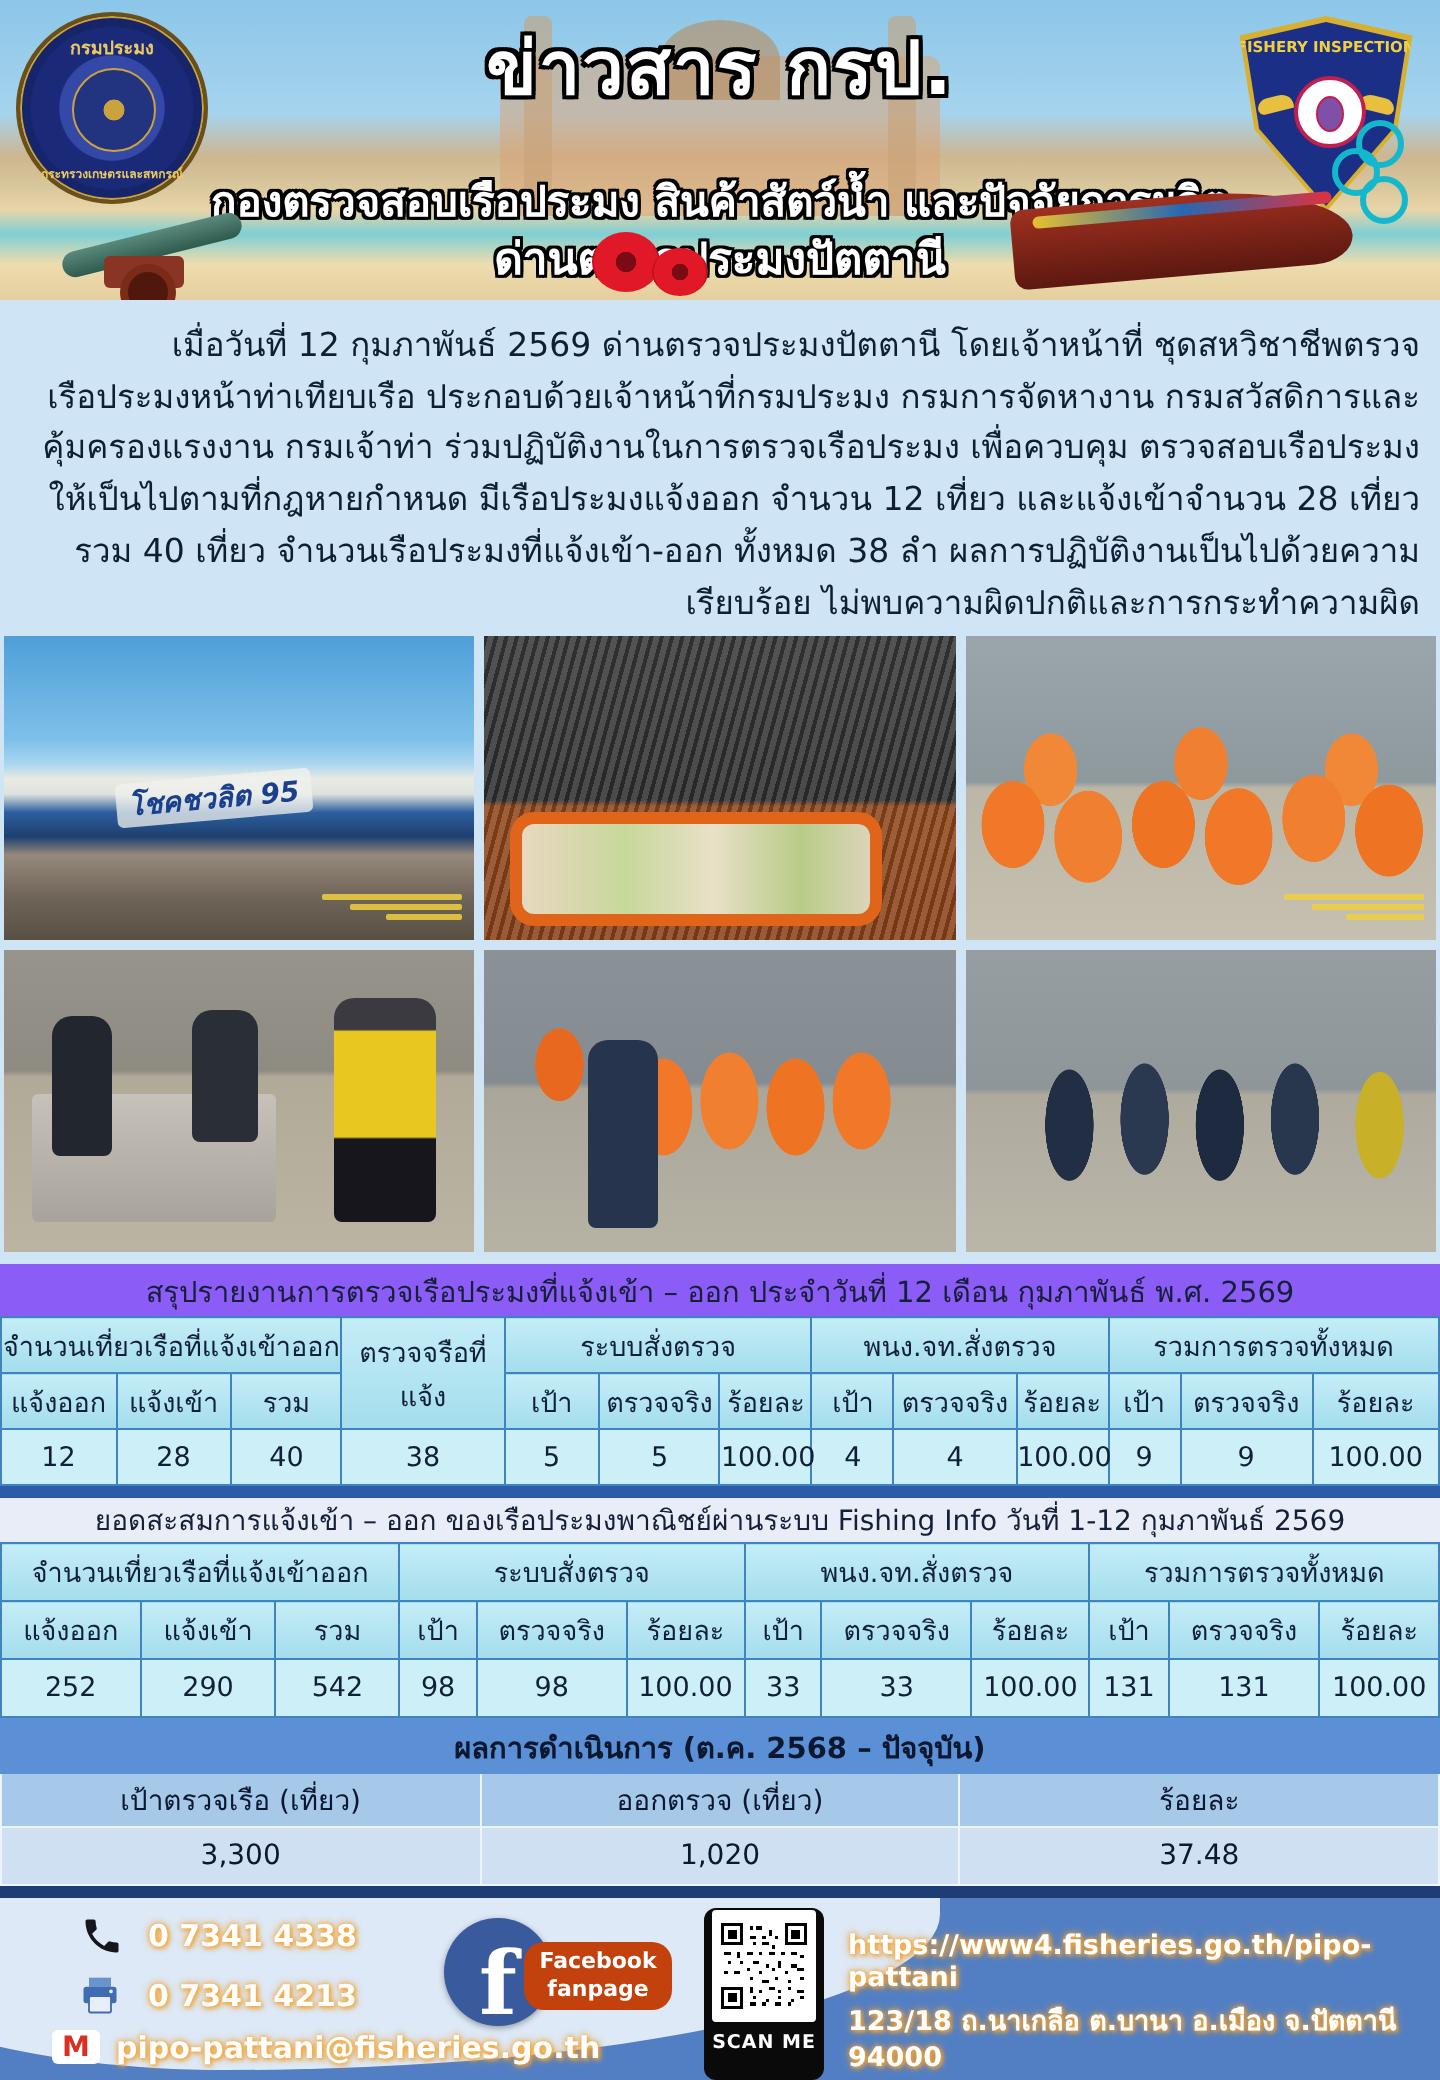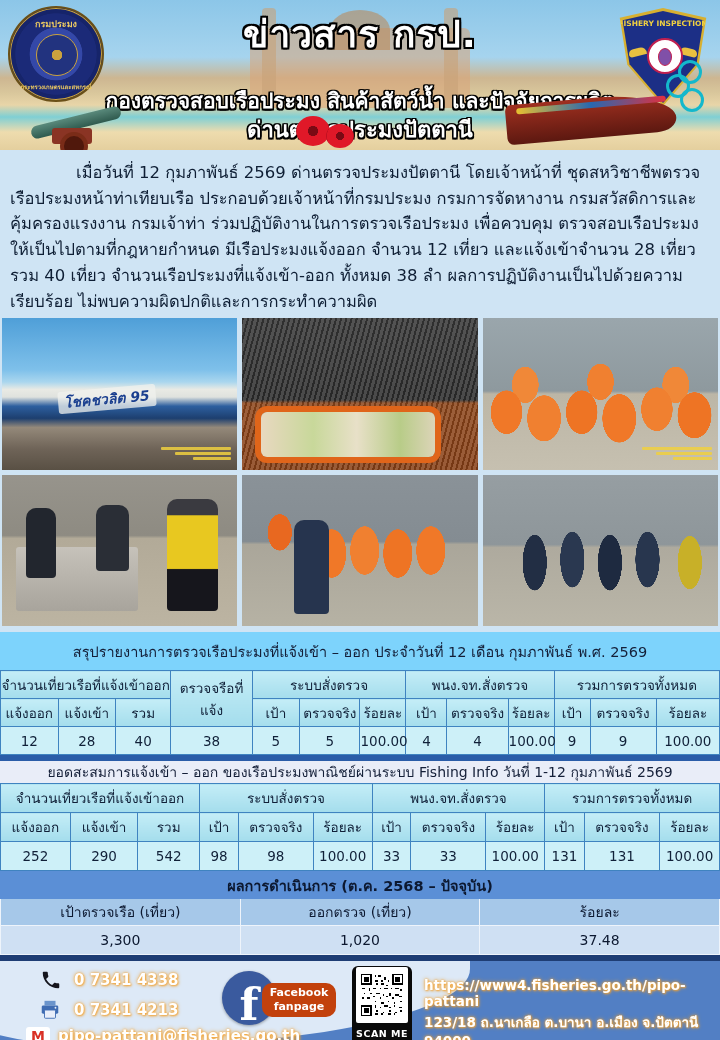--- a/index.html
+++ b/index.html
@@ -47,21 +47,21 @@
   .cannon-wheel{position:absolute;left:60px;top:132px;width:20px;height:20px;border-radius:50%;background:#50180c;border:4px solid #7a2c18;}
   .flower{position:absolute;width:34px;height:30px;border-radius:50%;
     background:radial-gradient(circle,#7a0a14 0 22%,#e01828 23% 70%,#c01020 71% 100%);}
   .boat-dec{position:absolute;right:44px;top:98px;width:170px;height:40px;background:linear-gradient(180deg,#a03020,#5c1810);
     border-radius:10px 120px 30px 10px/10px 40px 20px 10px;transform:rotate(-5deg);}
   .boat-stripe{position:absolute;right:54px;top:102px;width:150px;height:6px;background:linear-gradient(90deg,#e8c030,#2868b0,#e03040);transform:rotate(-5deg);border-radius:3px;}
   .ring{position:absolute;width:18px;height:18px;border:3px solid #14b8cc;border-radius:50%;background:transparent;}
 
   
   .article{flex:none;height:166px;padding:10px 10px 0 10px;box-sizing:border-box;}
-  .article p{margin:0;font-size:16.5px;line-height:1.56;color:#0e1e34;text-indent:66px;font-weight:500;}
+  .article p{margin:0;font-size:16.5px;line-height:1.56;color:#0e1e34;text-indent:66px;font-weight:500;text-align:right;}
 
   
   .photo-grid{flex:none;height:316px;display:grid;grid-template-columns:1fr 1fr 1fr;grid-template-rows:1fr 1fr;
     gap:5px;padding:2px 2px 6px 2px;box-sizing:border-box;}
   .photo{position:relative;overflow:hidden;}
   .ph-boat{background:linear-gradient(180deg,#4f9fd8 0%,#7ec0ea 34%,#a9d6ee 42%,#e9eae4 47%,#dfe2de 52%,#2d5f9f 58%,#1d3f6f 66%,#94897a 72%,#6f6458 86%,#595044 100%);}
   .boat-name{position:absolute;left:24%;top:46%;transform:rotate(-5deg);color:#1a3f8f;font-weight:bold;font-style:italic;font-size:14px;
     background:rgba(240,242,238,.75);padding:0 6px;border-radius:3px;}
   .gps{position:absolute;right:6px;bottom:8px;width:70px;}
   .gps i{display:block;height:3px;margin:2px 0;background:#f0d040;opacity:.85;border-radius:1px;}
@@ -99,21 +99,21 @@
   .fig-insp{left:22%;top:30%;width:15%;height:62%;background:#26344e;}
   .ph-group{background:
     radial-gradient(ellipse 20px 46px at 22% 58%,#222e44 0 60%,rgba(0,0,0,0) 61%),
     radial-gradient(ellipse 20px 46px at 38% 56%,#2a3850 0 60%,rgba(0,0,0,0) 61%),
     radial-gradient(ellipse 20px 46px at 54% 58%,#1e2a40 0 60%,rgba(0,0,0,0) 61%),
     radial-gradient(ellipse 20px 46px at 70% 56%,#28364e 0 60%,rgba(0,0,0,0) 61%),
     radial-gradient(ellipse 20px 44px at 88% 58%,#c8b028 0 60%,rgba(0,0,0,0) 61%),
     linear-gradient(180deg,#969ea2 0%,#8e969a 46%,#aeaa9e 48%,#bab6a8 100%);}
 
   
-  .caption1{flex:none;height:38px;background:#7dd3fc;display:flex;align-items:center;justify-content:center;
+  .caption1{flex:none;height:26px;background:#8b5cf6;display:flex;align-items:center;justify-content:center;
     font-size:14.5px;font-weight:500;color:#141f38;}
   .caption2{flex:none;height:22px;background:#e9edf8;display:flex;align-items:center;justify-content:center;
     font-size:14px;font-weight:500;color:#141f38;}
   .tblwrap{flex:none;}
   table{width:100%;border-collapse:collapse;table-layout:fixed;}
   .t12 th{background:linear-gradient(180deg,#c4edf7 0%,#a4ddec 100%);font-weight:500;}
   .t12 th,.t12 td{border:1.6px solid #3f83c0;font-size:13.5px;color:#102038;text-align:center;padding:0;}
   .t12 td{background:#cdf0f8;}
   .t1 tr{height:28px;}
   .t2 tr{height:29px;}

